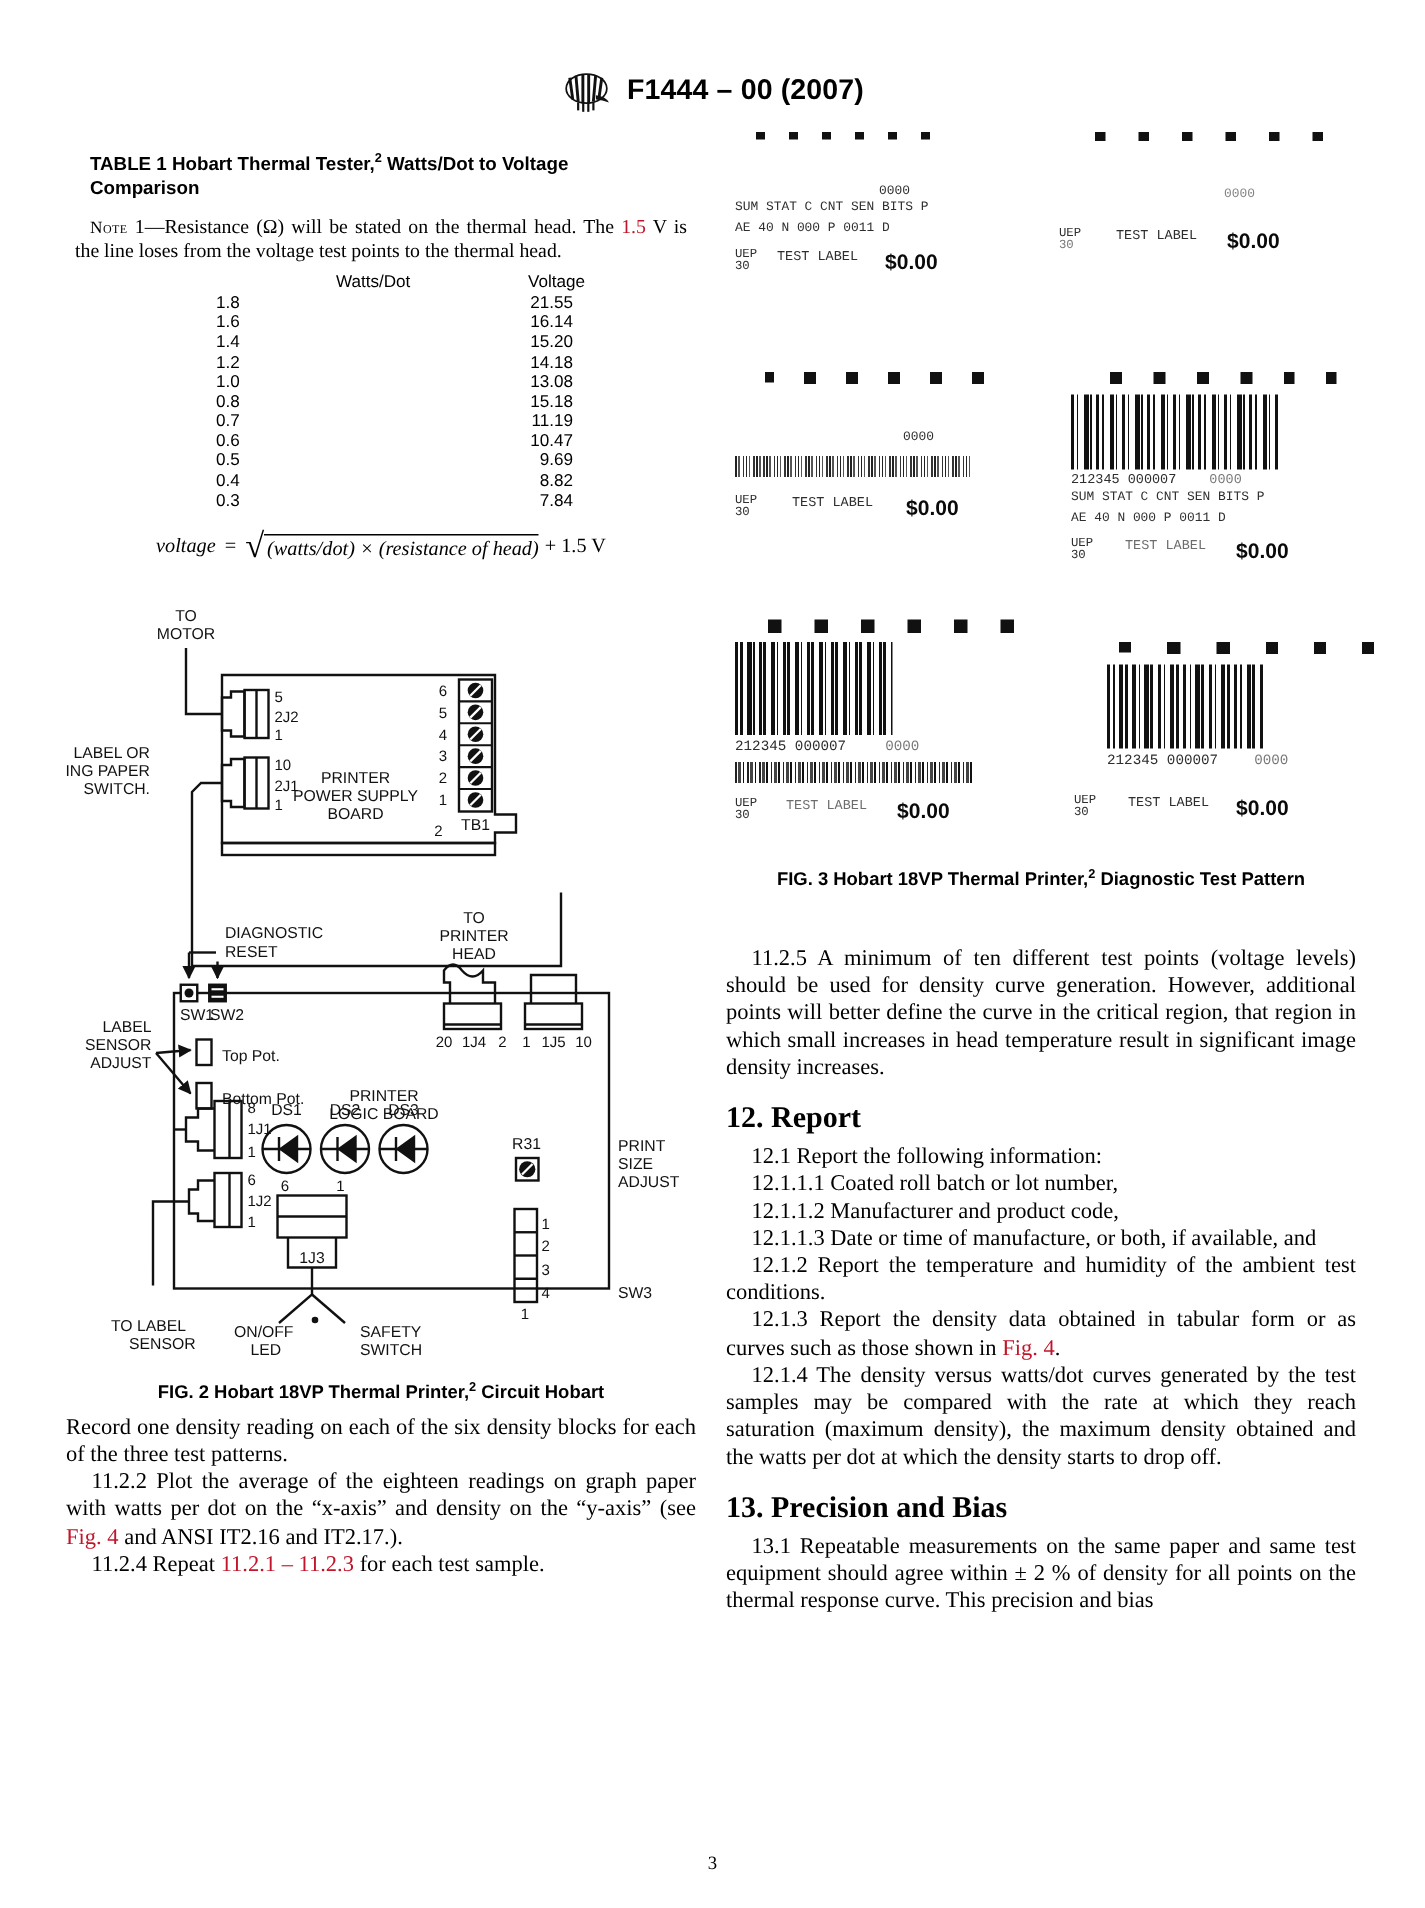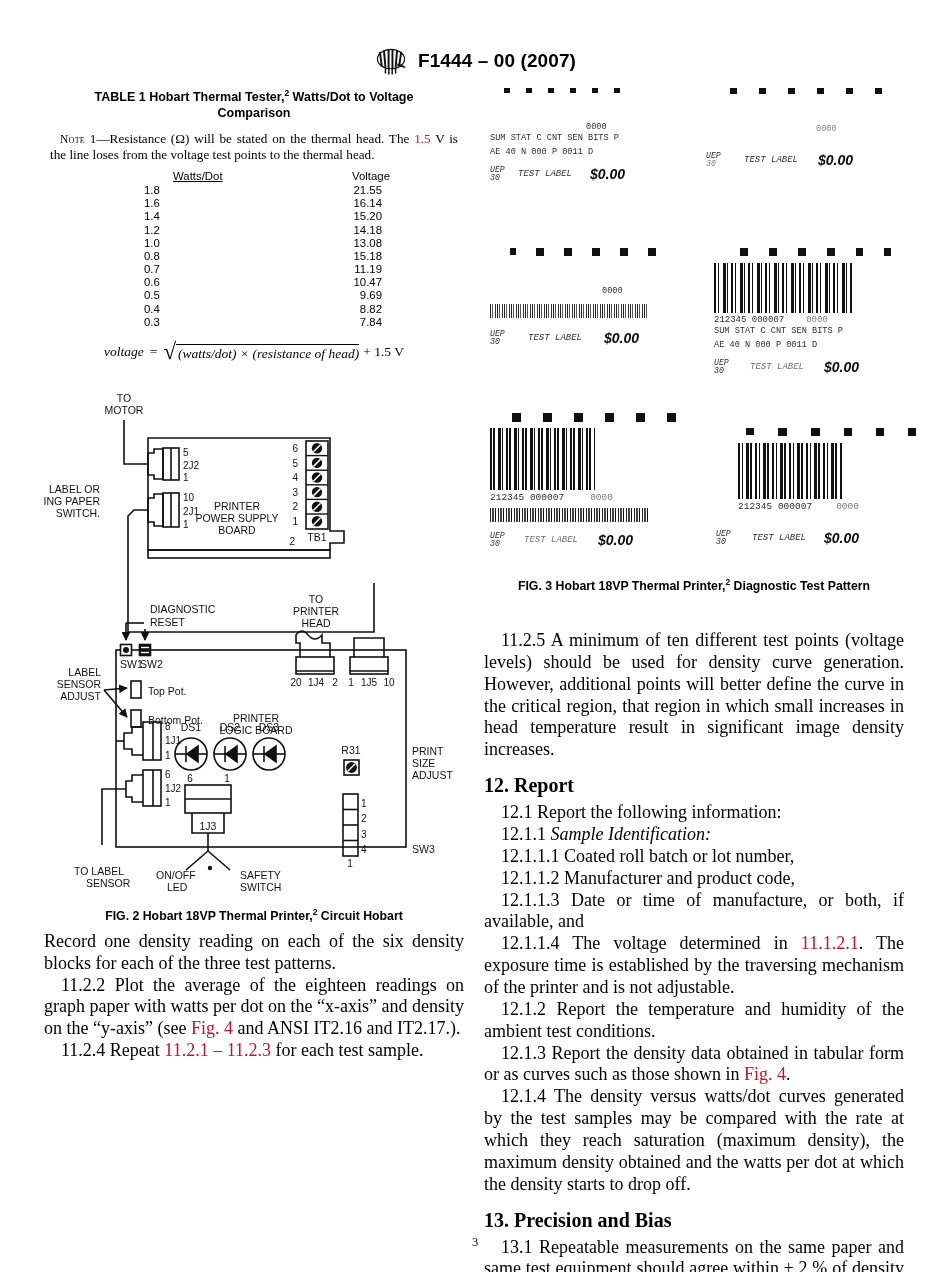--- a/index.html
+++ b/index.html
@@ -25,34 +25,34 @@
     font-weight:bold; font-size:19px; letter-spacing:0.1px;
   }
 
   
   .col-left  { position:absolute; left:44px;  top:88px; width:420px; }
   .col-right { position:absolute; left:484px; top:88px; width:420px; }
 
   
   .tbl-title {
     font-family:"Liberation Sans", sans-serif;
-    font-weight:bold; font-size:12.5px; text-align:center;
-    line-height:1.28; margin:0 16px 10px 16px;
+    font-weight:bold; font-size:12.5px; 
+    line-height:1.28; margin:12px 16px 10px 16px;
   }
   .tbl-title sup { font-size:8.5px; vertical-align:super; }
   .note {
     font-size:13.2px; line-height:1.22; text-align:justify;
     margin:0 6px 7px 6px; text-indent:10px;
   }
   .note .nlabel { font-variant:small-caps; font-size:11.5px; letter-spacing:.3px;}
   .red { color:#c0152a; }
 
   table.t1 { width:300px; margin:0 auto; border-collapse:collapse; font-family:"Liberation Sans", sans-serif; font-size:11.4px; }
   table.t1 th { font-weight:normal; padding:0 0 1px 0; }
-  table.t1 th.c1 { text-align:center;  padding-left:18px;text-decoration:underline; }
+  table.t1 th.c1 { text-align:right;  padding-left:18px; }
   table.t1 th.c2 { text-align:right; padding-right:14px; }
   table.t1 td { padding:0.6px 0; }
   table.t1 td.c1 { text-align:left; padding-left:40px; }
   table.t1 td.c2 { text-align:right; padding-right:22px; }
 
   
   .eq-wrap { margin-top:16px; text-align:center; font-style:italic; font-size:13.5px; }
   .eq1 { display:inline-flex; align-items:flex-start; white-space:nowrap; }
   .radic { font-style:normal; font-size:23px; line-height:0.8; position:relative; top:-1px; }
   .under-bar { border-top:1.1px solid #000; padding-top:1px; }
@@ -63,40 +63,40 @@
   .fig2 { position:relative; width:420px; height:530px; margin-top:22px; }
   .fig2 svg { display:block; }
   .figcap {
     font-family:"Liberation Sans", sans-serif; font-weight:bold;
     font-size:12.3px; text-align:center; margin-top:2px;
   }
   .figcap sup { font-size:8.5px; }
 
   
   .body-p {
-    font-size:18px; line-height:1.215; text-align:justify;
+    font-size:15px; line-height:1.215; text-align:justify;
     margin:0 0 0 0; text-indent:0;
   }
   .body-p.ind { text-indent:17px; }
   .sec-head {
     font-family:"Liberation Serif", serif; font-weight:bold;
     font-size:20px; margin:13px 0 5px 0;
   }
   .it { font-style:italic; }
 
   
   .fig3 { position:relative; width:420px; height:510px; }
   .tl { position:absolute; }
   .dots { display:flex; }
   .dot { background:#111; }
   .mono {
     font-family:"Liberation Mono", monospace;
     color:#2e2e2e;
   }
-  .lbl-line { display:flex; align-items:center;font-style:italic; }
+  .lbl-line { display:flex; align-items:flex-start; }
   .price { font-family:"Liberation Sans", sans-serif; font-weight:bold; color:#0a0a0a; }
   .smear { line-height:0.75; letter-spacing:-0.4px; overflow:hidden; color:#3a3a3a; }
 
   .pageno {
     position:absolute; bottom:22px; left:0; width:950px; text-align:center;
     font-size:12.5px; font-family:"Liberation Serif", serif;
   }
 </style>
 </head>
 <body>
@@ -582,25 +582,23 @@
         <span>FIG. 3  Hobart 18VP Thermal Printer,</span><sup>2</sup><span>  Diagnostic Test Pattern</span>
       </div>
     </div>
 
     <div style="margin-top:32px;">
       <p class="body-p ind">11.2.5 A minimum of ten different test points (voltage levels) should be used for density curve generation. However, additional points will better define the curve in the critical region, that region in which small increases in head temperature result in significant image density increases.</p>
 
       <div class="sec-head">12.  Report</div>
 
       <p class="body-p ind">12.1 Report the following information:</p>
-      <p class="body-p ind"><span>12.1.1 </span><span class="it">Sample Identification:</span></p>
       <p class="body-p ind">12.1.1.1  Coated roll batch or lot number,</p>
       <p class="body-p ind">12.1.1.2  Manufacturer and product code,</p>
       <p class="body-p ind">12.1.1.3  Date or time of manufacture, or both, if available, and</p>
-      <p class="body-p ind"><span>12.1.1.4  The voltage determined in </span><span class="red">11.1.2.1</span><span>. The exposure time is established by the traversing mechanism of the printer and is not adjustable.</span></p>
       <p class="body-p ind">12.1.2 Report the temperature and humidity of the ambient test conditions.</p>
       <p class="body-p ind"><span>12.1.3 Report the density data obtained in tabular form or as curves such as those shown in </span><span class="red">Fig. 4</span><span>.</span></p>
       <p class="body-p ind">12.1.4 The density versus watts/dot curves generated by the test samples may be compared with the rate at which they reach saturation (maximum density), the maximum density obtained and the watts per dot at which the density starts to drop off.</p>
 
       <div class="sec-head">13.  Precision and Bias</div>
       <p class="body-p ind">13.1 Repeatable measurements on the same paper and same test equipment should agree within ± 2 % of density for all points on the thermal response curve. This precision and bias</p>
     </div>
   </div>
 
   <div class="pageno">3</div>

